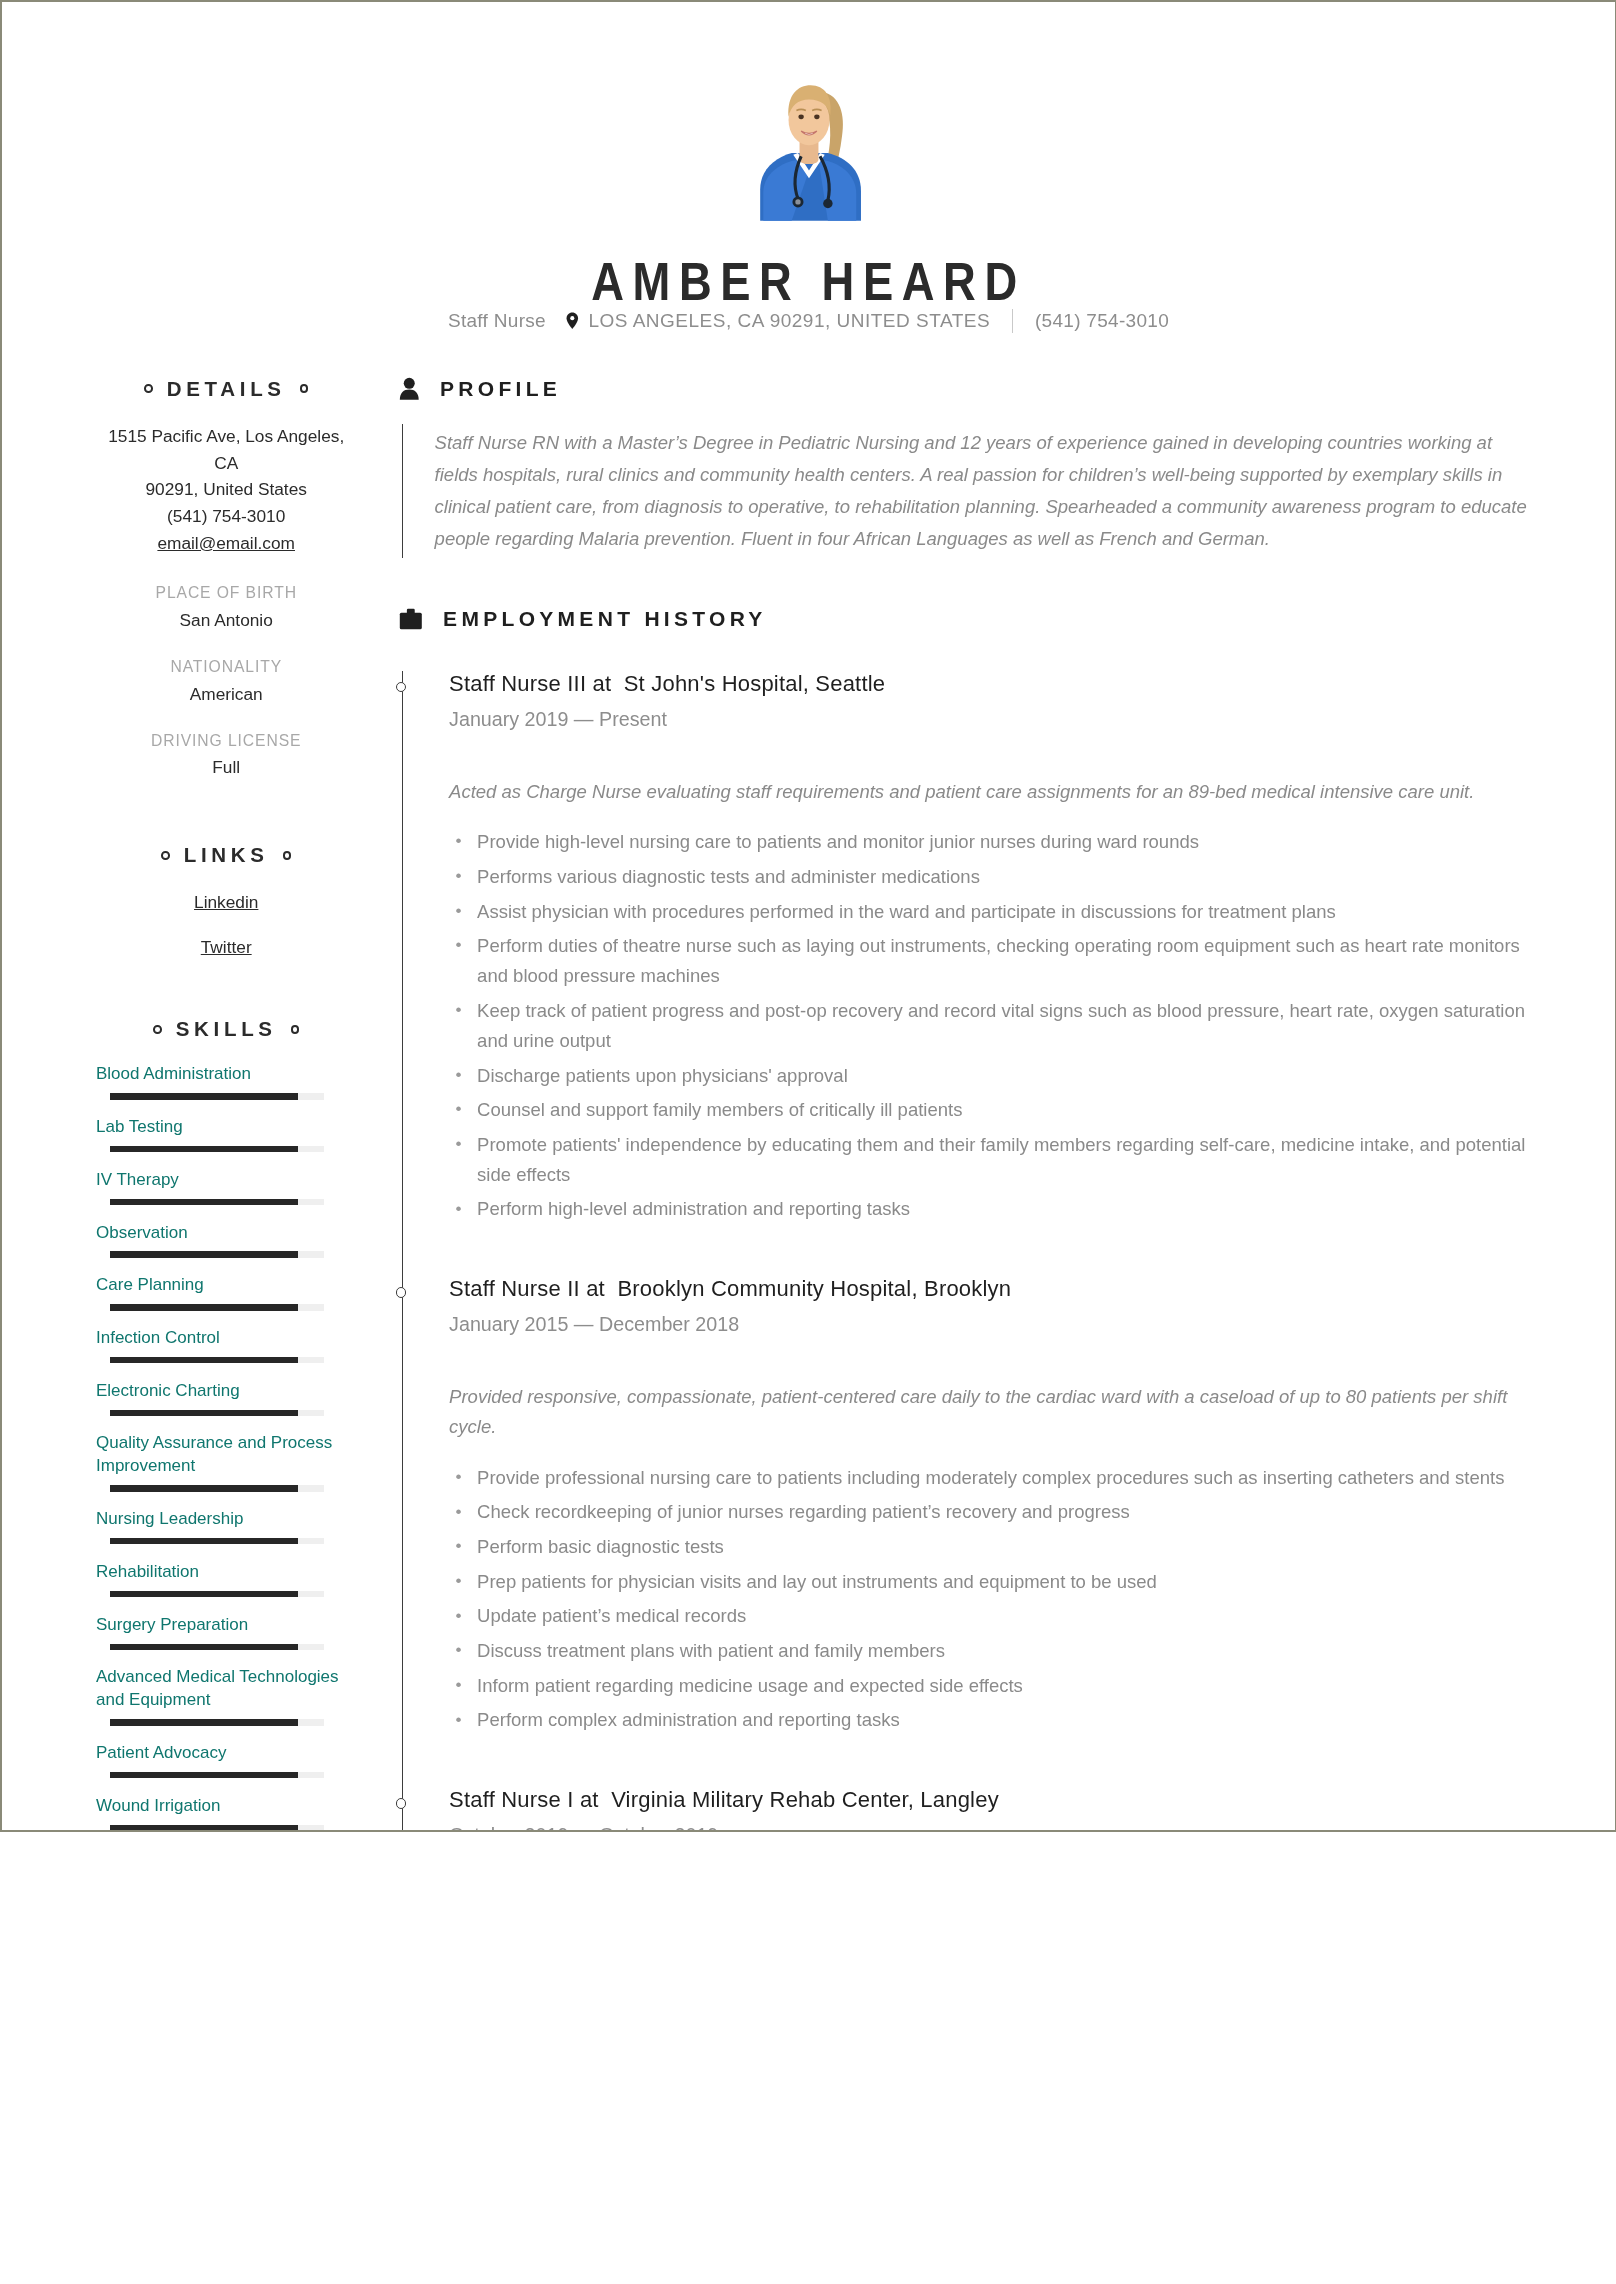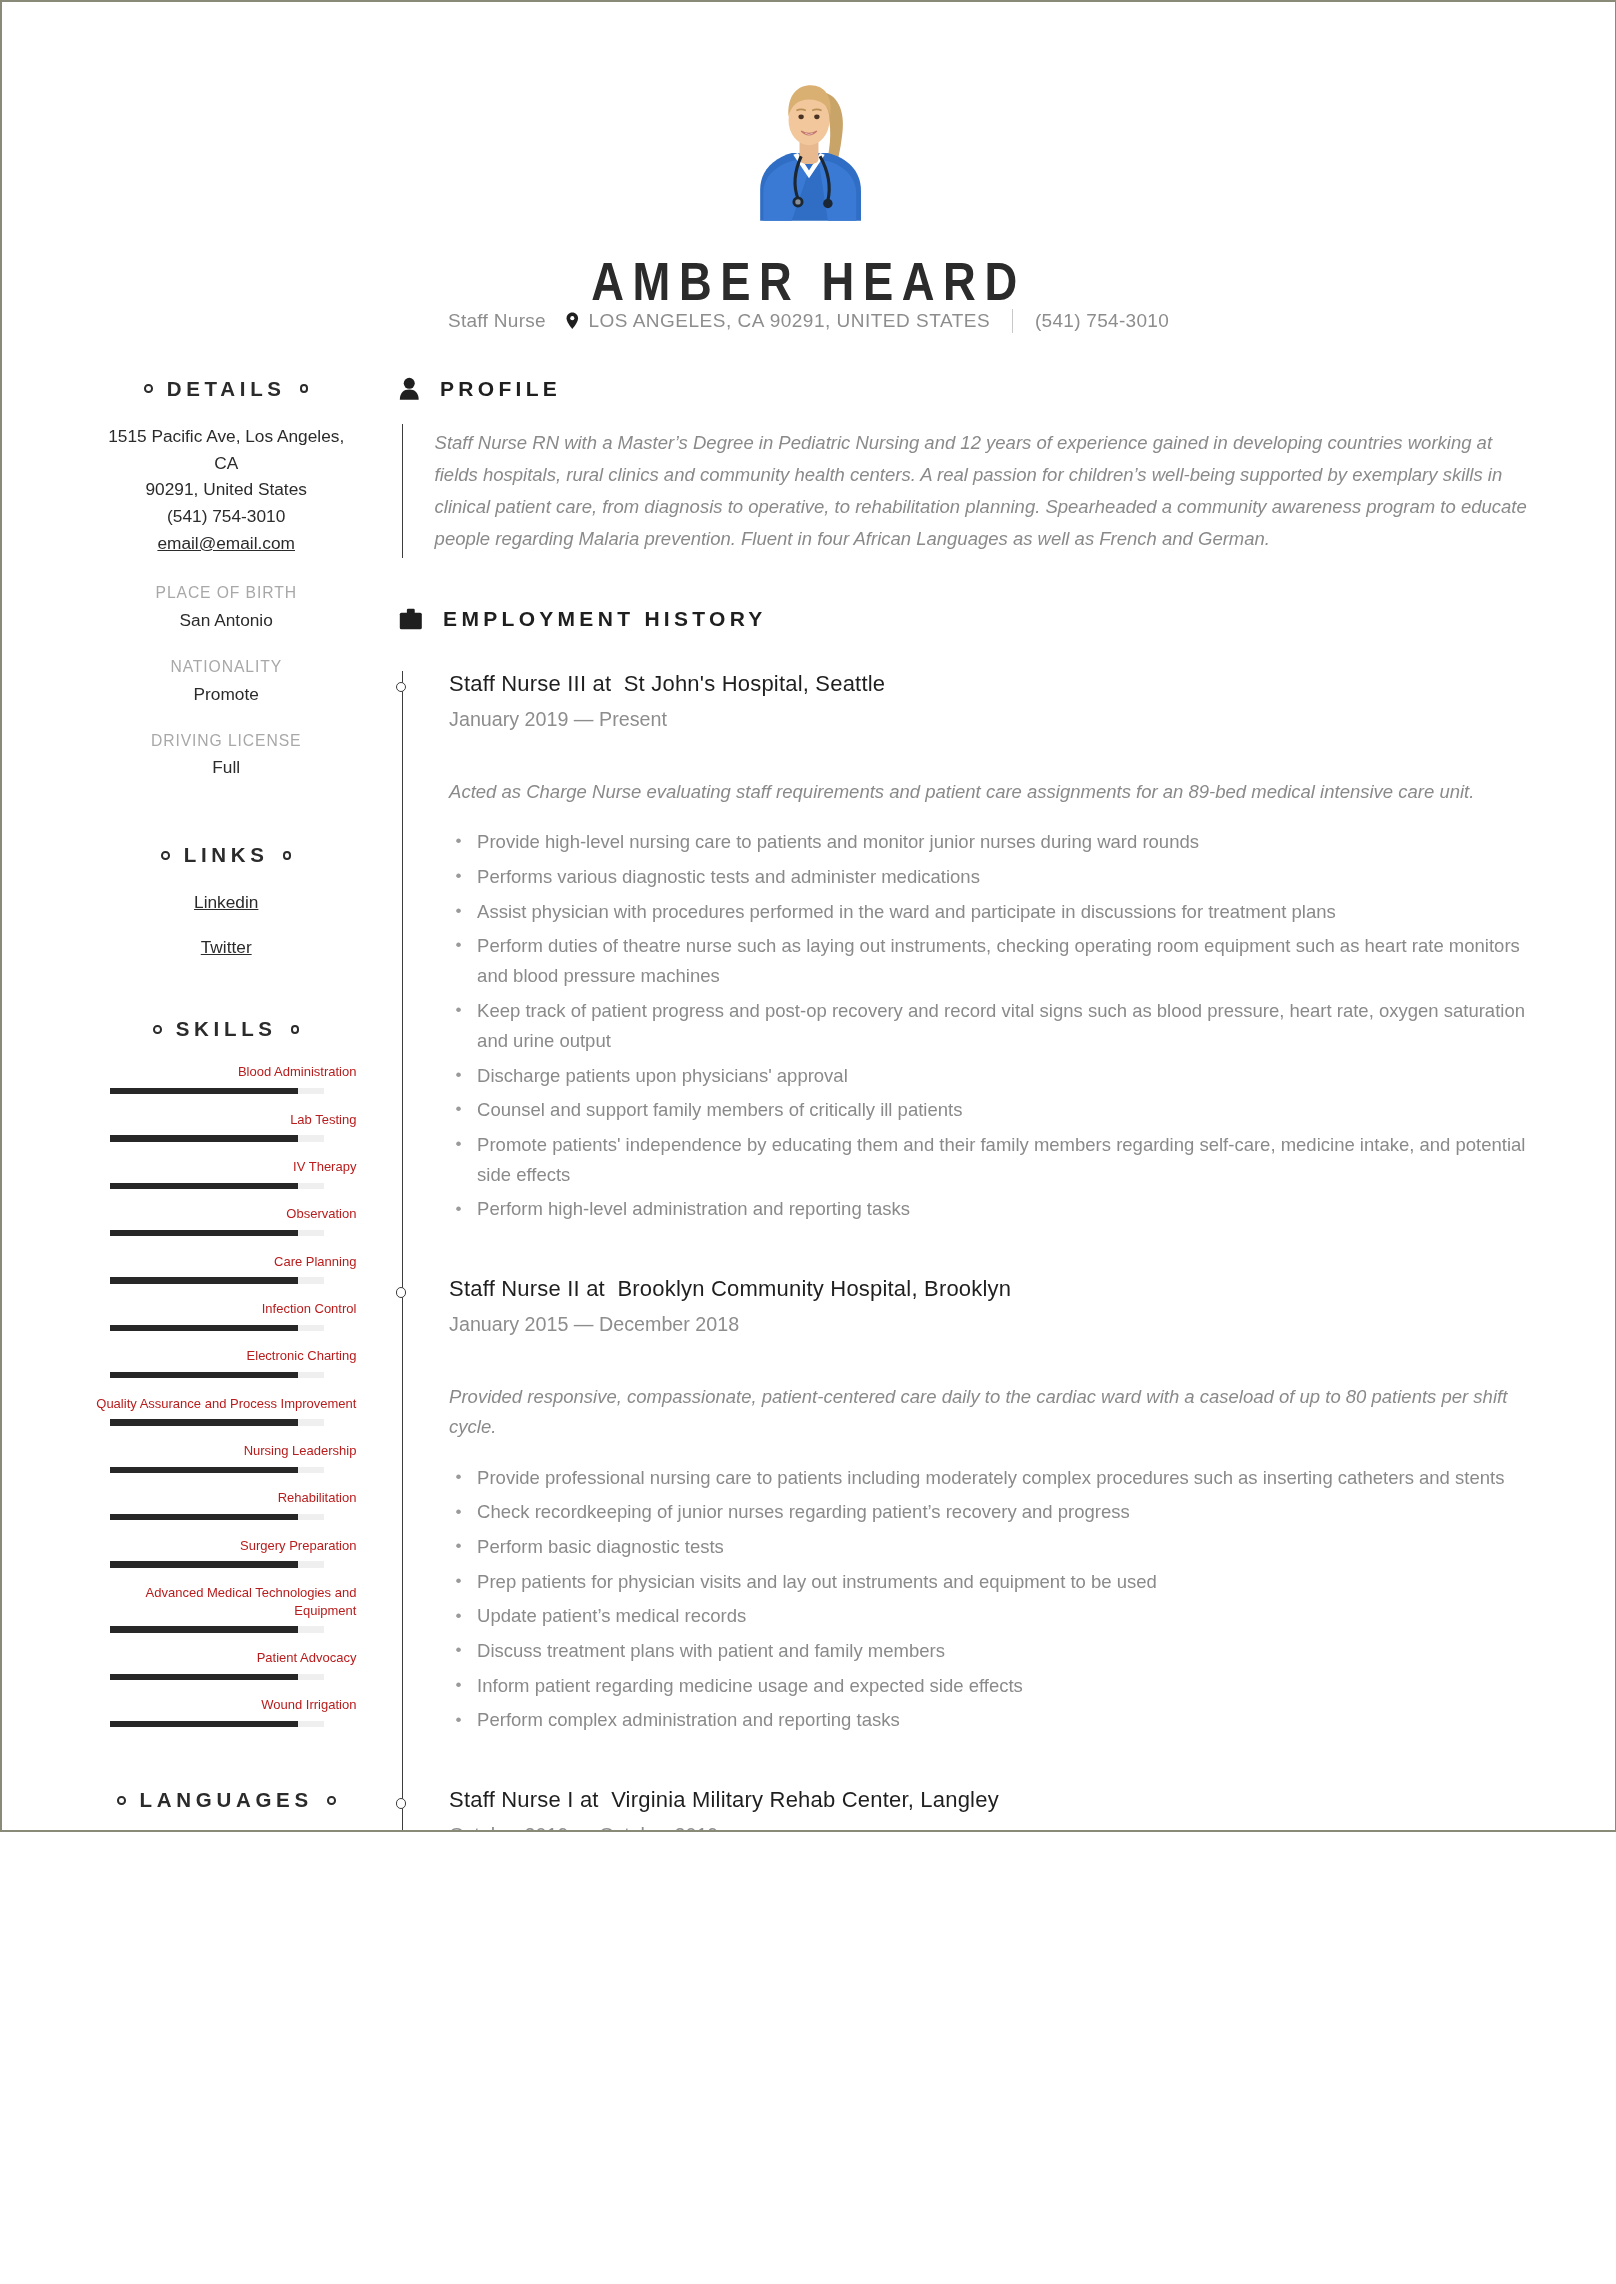--- a/index.html
+++ b/index.html
@@ -130,23 +130,23 @@
   }
 
   .links-block { margin-top: 65px; }
   .links-block .side-link { margin-bottom: 17.3px; }
 
   .skills-block { margin-top: 57px; }
   .skill {
     margin-bottom: 16.5px;
   }
   .skill-name {
-    text-align: right;
-    font-size: 13px;
-    color: #b91c1c;
+    text-align: left;
+    font-size: 17px;
+    color: #0f766e;
     line-height: 1.35;
     margin-bottom: 7px;
   }
   .skill-bar {
     position: relative;
     height: 6.3px;
     background: #efefef;
     width: 214px;
     margin: 0 auto;
     margin-left: 14px;
@@ -322,21 +322,21 @@
           <div>(541) 754-3010</div>
           <a class="side-link" href="#">email@email.com</a>
         </div>
 
         <div>
           <div class="side-label">PLACE OF BIRTH</div>
           <div class="side-value">San Antonio</div>
         </div>
         <div>
           <div class="side-label">NATIONALITY</div>
-          <div class="side-value">Promote</div>
+          <div class="side-value">American</div>
         </div>
         <div>
           <div class="side-label">DRIVING LICENSE</div>
           <div class="side-value">Full</div>
         </div>
       </section>
 
       <section class="links-block">
         <div class="side-title">
           <span class="ring"></span>

